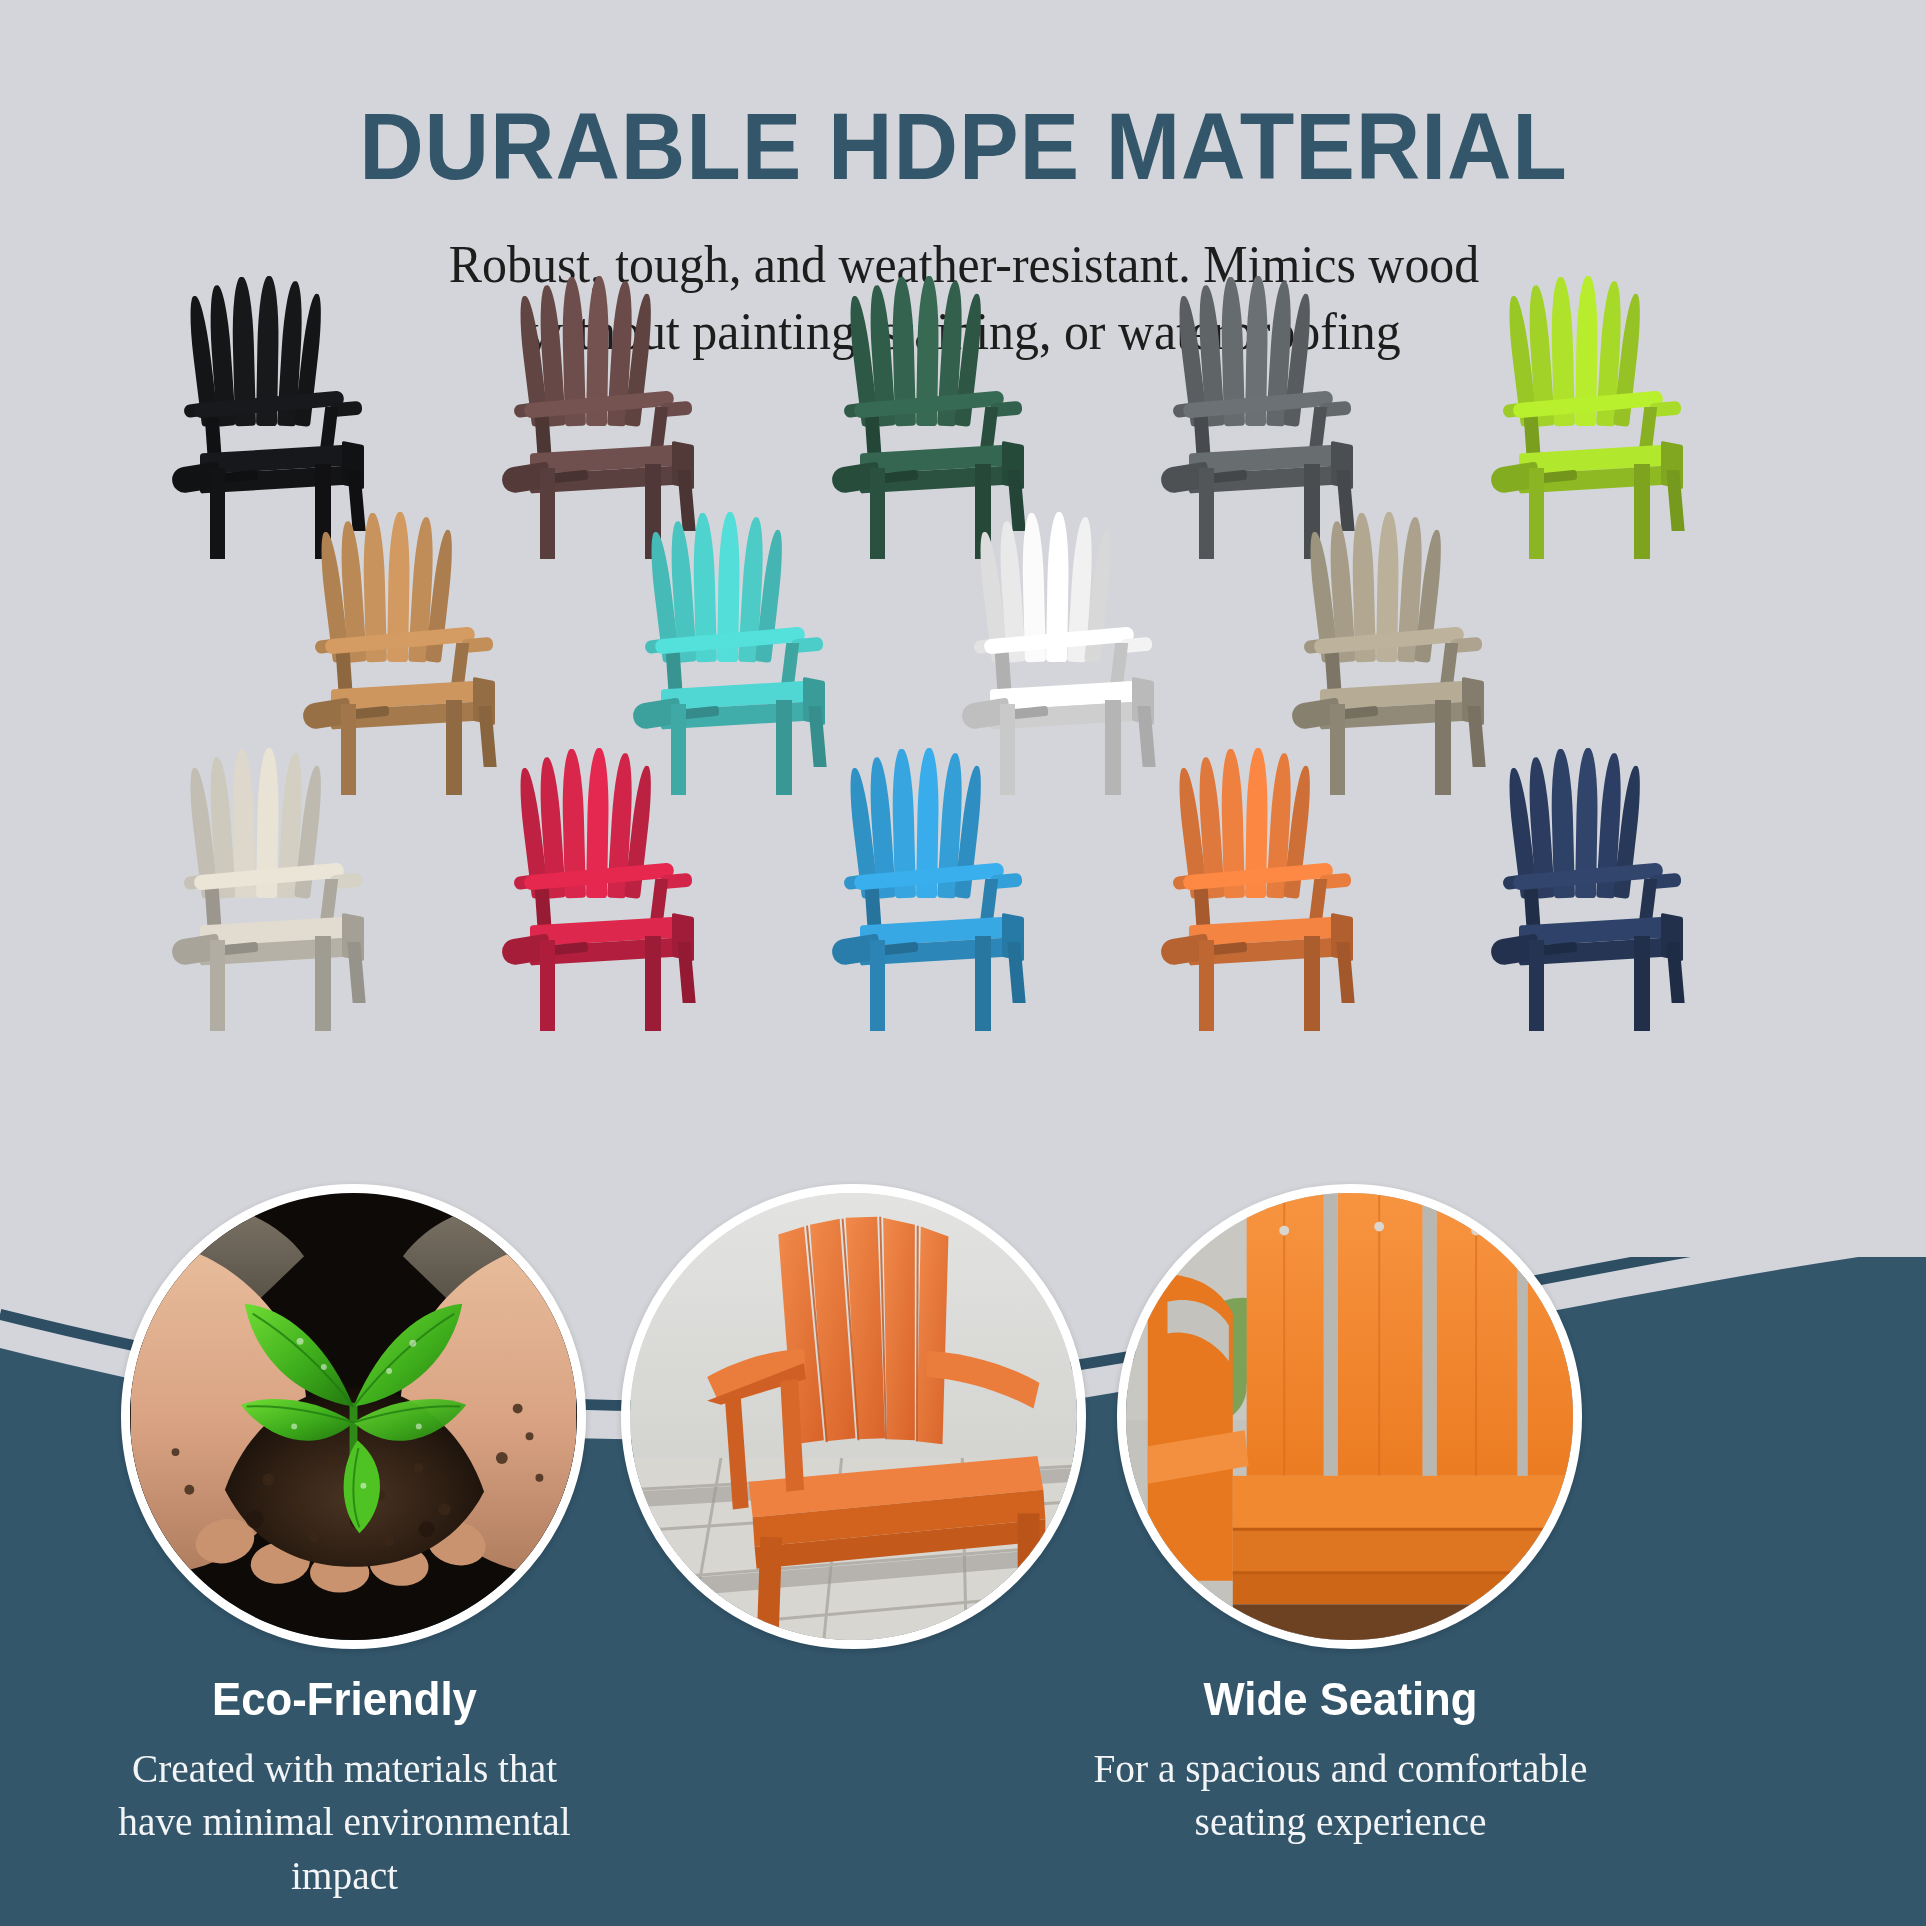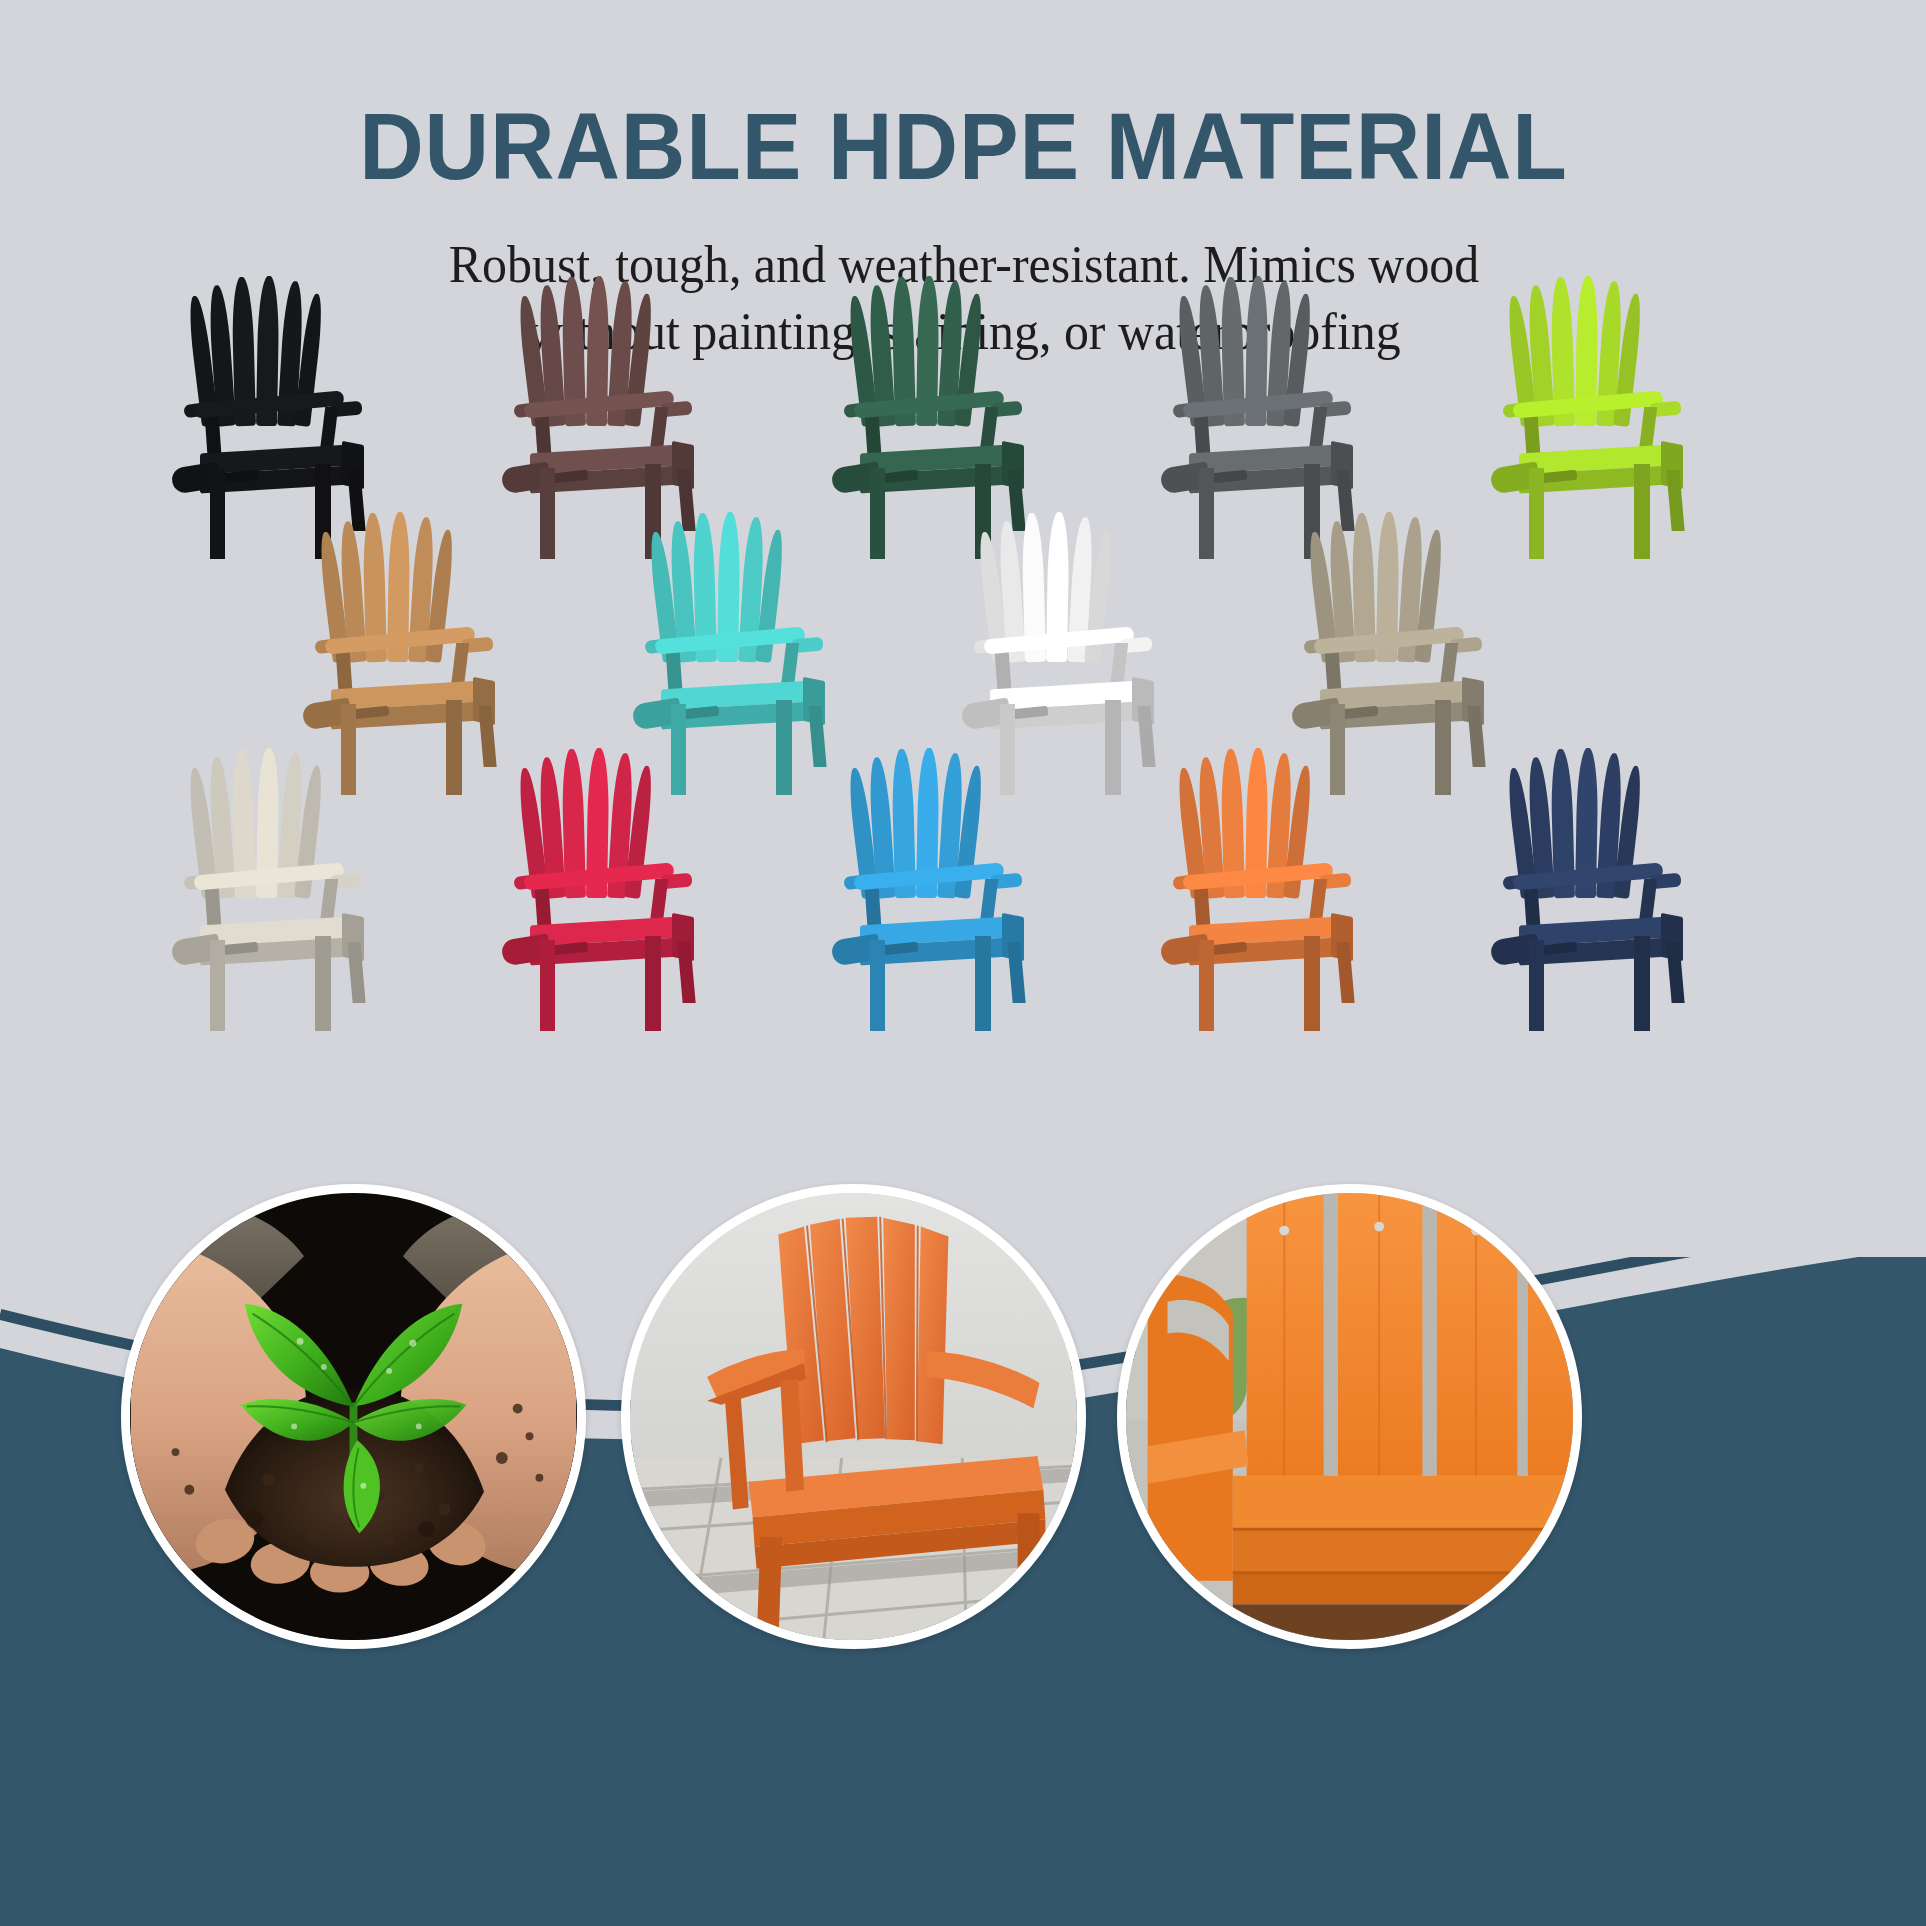--- a/index.html
+++ b/index.html
@@ -665,17 +665,25 @@
           </g>
 
           <rect x="108" y="416" width="344" height="36" fill="#6d4223"></rect>
 
           <path d="M22,256 L120,240 L124,276 L22,294 Z" fill="#f29040"></path>
         </svg>
       </div>
     </div>
   </div>
 
-
-
+  <div class="feat" style="left:87px;top:1671px;">
+    <h3 style="color: rgb(255, 255, 255);">Eco-Friendly</h3>
+    <p>Created with materials that have minimal environmental impact</p>
+  </div>
+
+
+  <div class="feat" style="left:1083px;top:1671px;">
+    <h3 style="color: rgb(255, 255, 255);">Wide Seating</h3>
+    <p>For a spacious and comfortable seating experience</p>
+  </div>
 
 </div>
 
 
 </body></html>

